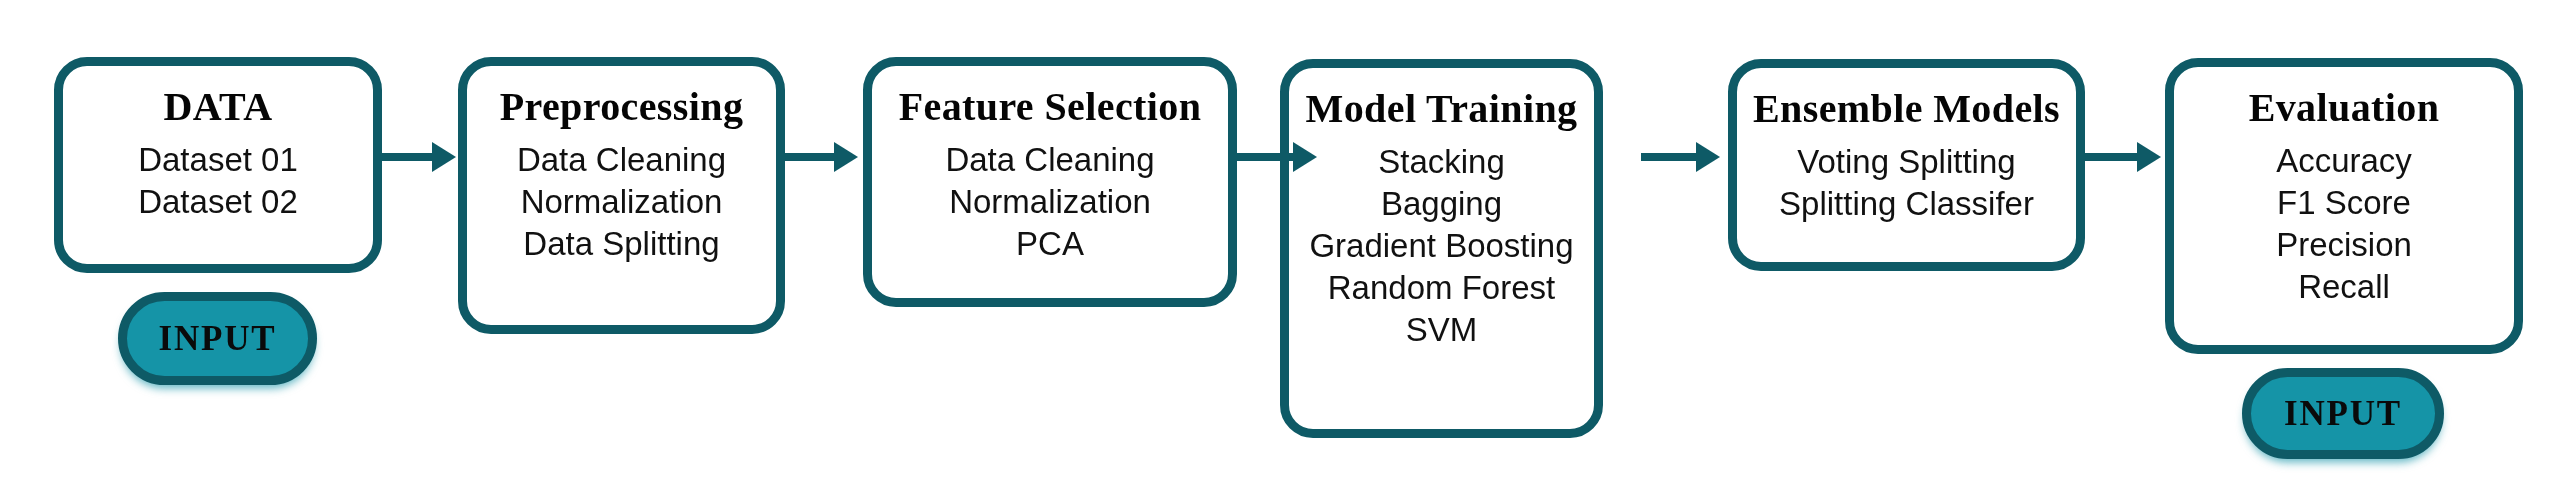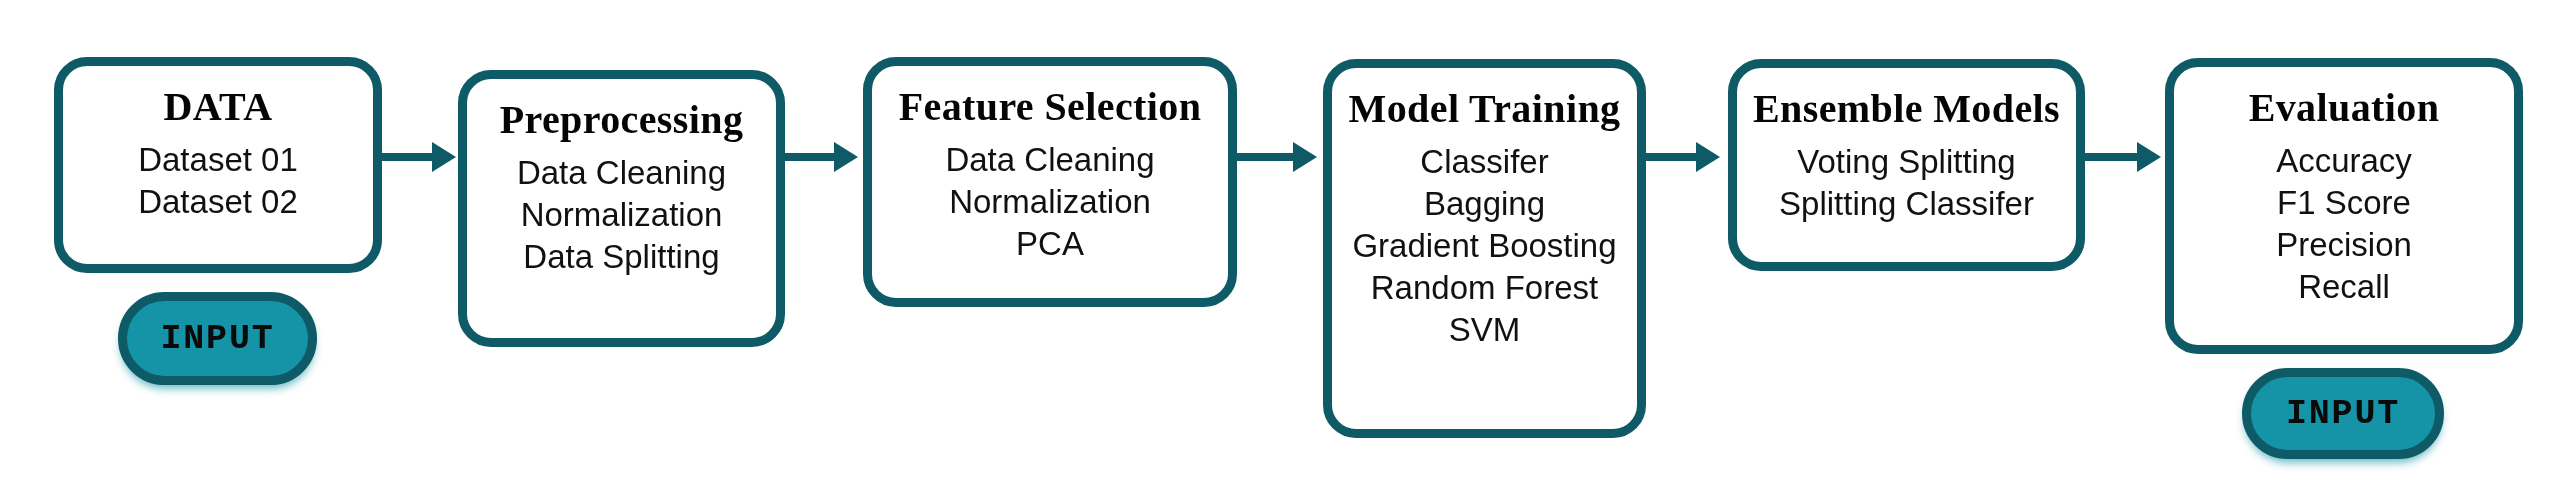--- a/index.html
+++ b/index.html
@@ -61,31 +61,31 @@
     box-sizing:border-box;
     background:var(--teal-fill);
     border:9.7px solid var(--teal-dark);
     border-radius:878px;
     display:flex;
     align-items:center;
     justify-content:center;
     box-shadow:0 6.2px 8px -2.6px rgba(21,148,167,.65);
   }
   .io-pill span{
-    font-family:Liberation Mono, monospace;
+    font-family:Liberation Serif, serif;
     font-weight:600;
     font-size:35px;
     letter-spacing:1.8px;
     color:#0a0a0a;
   }
   
   #box-data{left:54px;top:57px;width:328px;height:216px;}
-  #box-preprocessing{left:458px;top:70px;width:327px;height:277px;}
+  #box-preprocessing{left:458px;top:57px;width:327px;height:277px;}
   #box-feature-selection{left:863px;top:57px;width:374px;height:250px;}
-  #box-model-training{left:1323px;top:59px;width:323px;height:379px;text-align:center;}
+  #box-model-training{left:1280px;top:59px;width:323px;height:379px;text-align:center;}
   #box-ensemble-models{left:1728px;top:59px;width:357px;height:212px;}
   #box-evaluation{left:2165px;top:58px;width:358px;height:296px;}
   
   #arrow-1{left:380px;width:76px;}
   #arrow-2{left:782px;width:76px;}
   #arrow-3{left:1236px;width:81px;}
   #arrow-4{left:1641px;width:79px;}
   #arrow-5{left:2079px;width:82px;}
   
   #pill-input{left:118px;top:292px;width:199px;height:93px;}
@@ -118,21 +118,21 @@
     <div class="stage-items">
       <div class="stage-item">Data Cleaning</div>
       <div class="stage-item">Normalization</div>
       <div class="stage-item">PCA</div>
     </div>
   </div>
 
   <div class="stage-box" id="box-model-training">
     <div class="stage-title">Model Training</div>
     <div class="stage-items">
-      <div class="stage-item">Classifer</div>
+      <div class="stage-item">Stacking</div>
       <div class="stage-item">Bagging</div>
       <div class="stage-item">Gradient Boosting</div>
       <div class="stage-item">Random Forest</div>
       <div class="stage-item">SVM</div>
     </div>
   </div>
 
   <div class="stage-box" id="box-ensemble-models">
     <div class="stage-title">Ensemble Models</div>
     <div class="stage-items">

